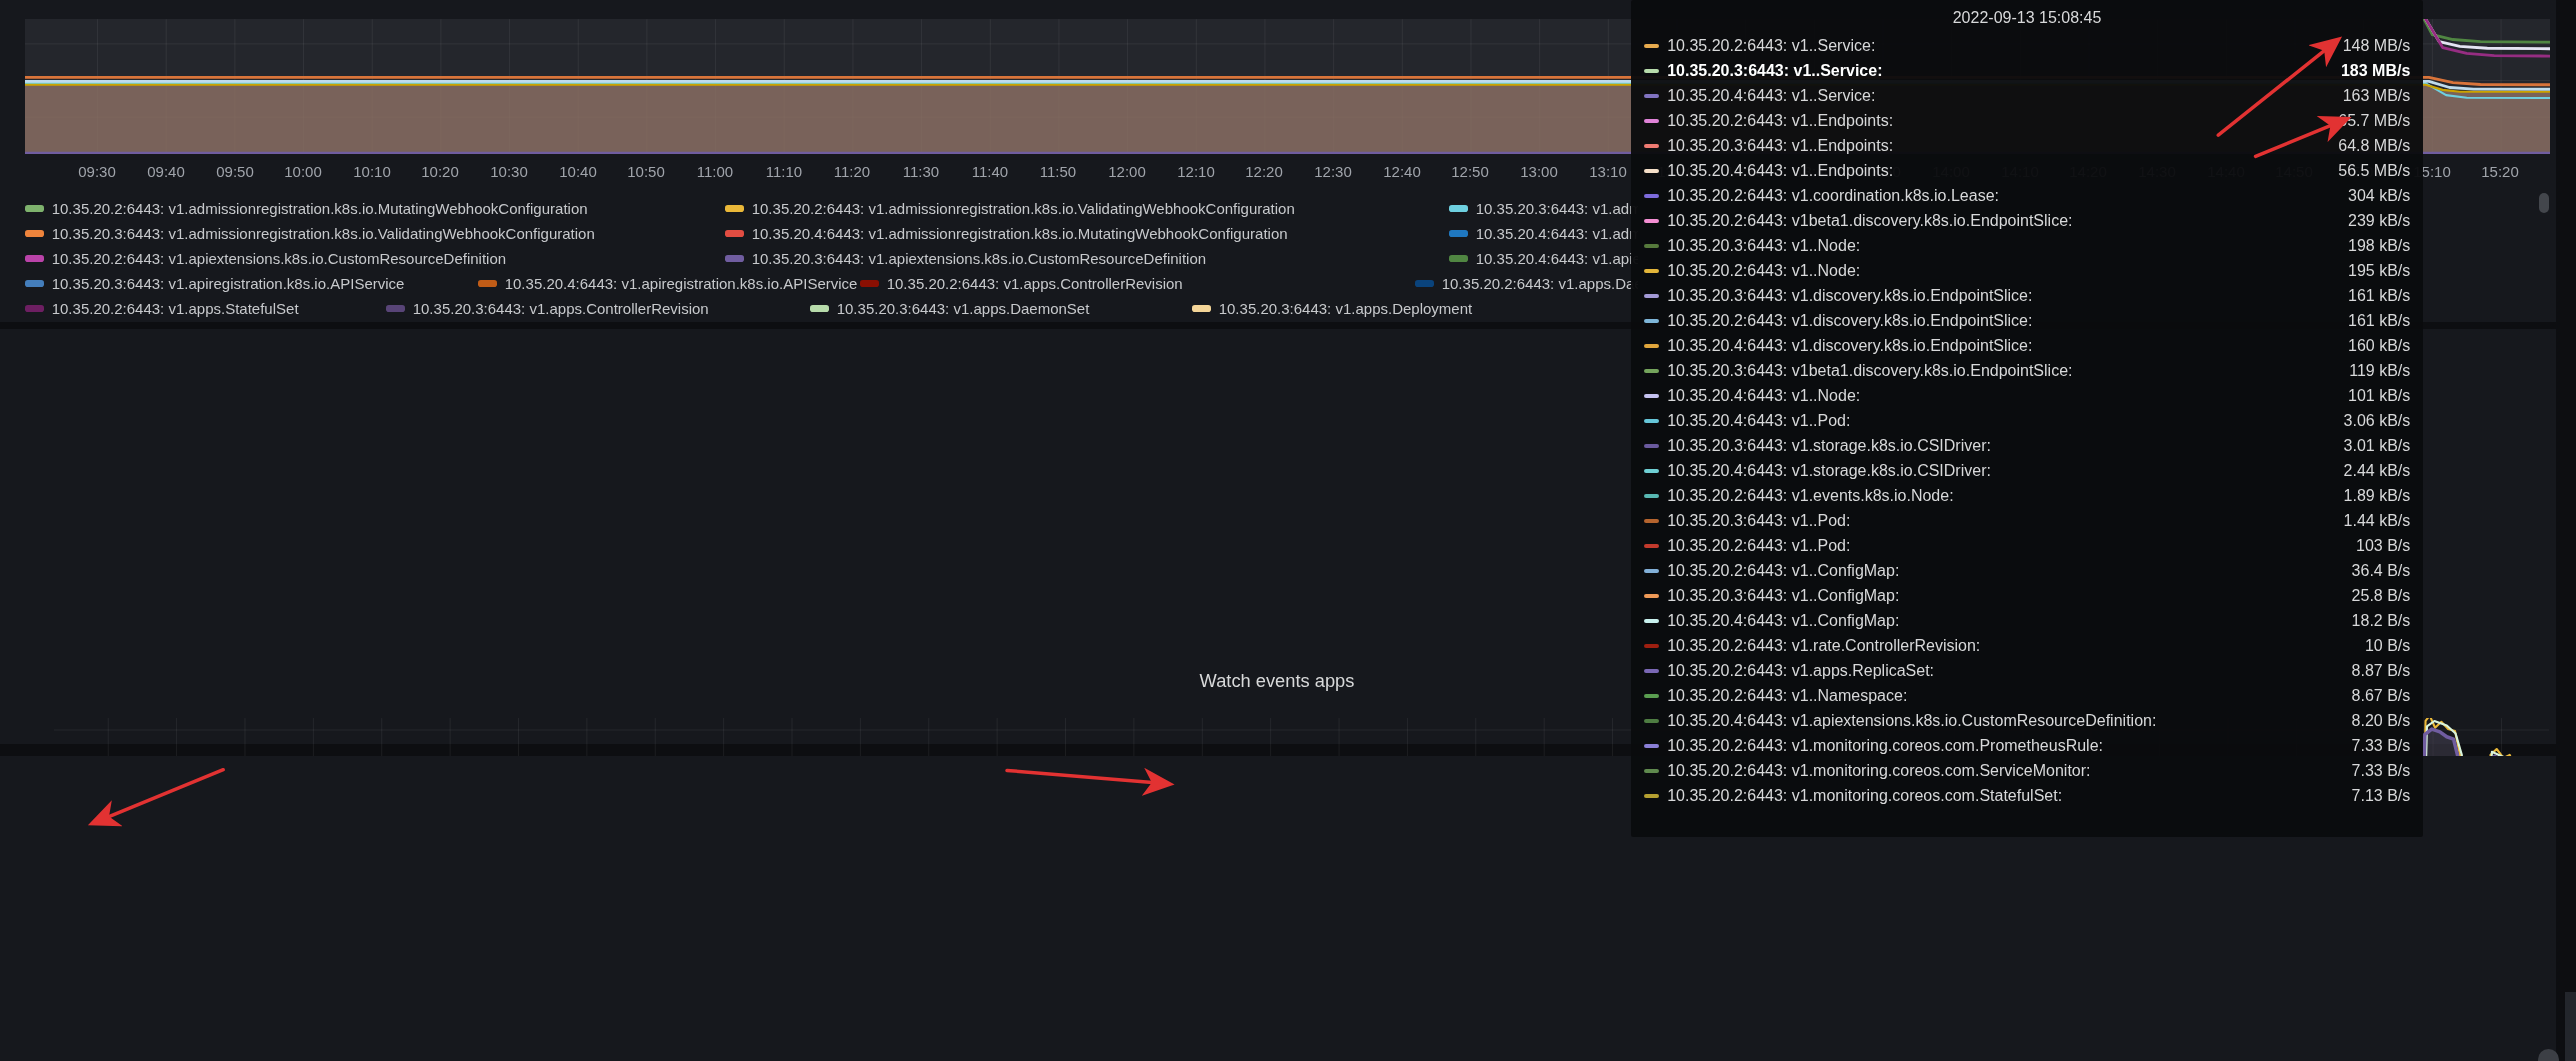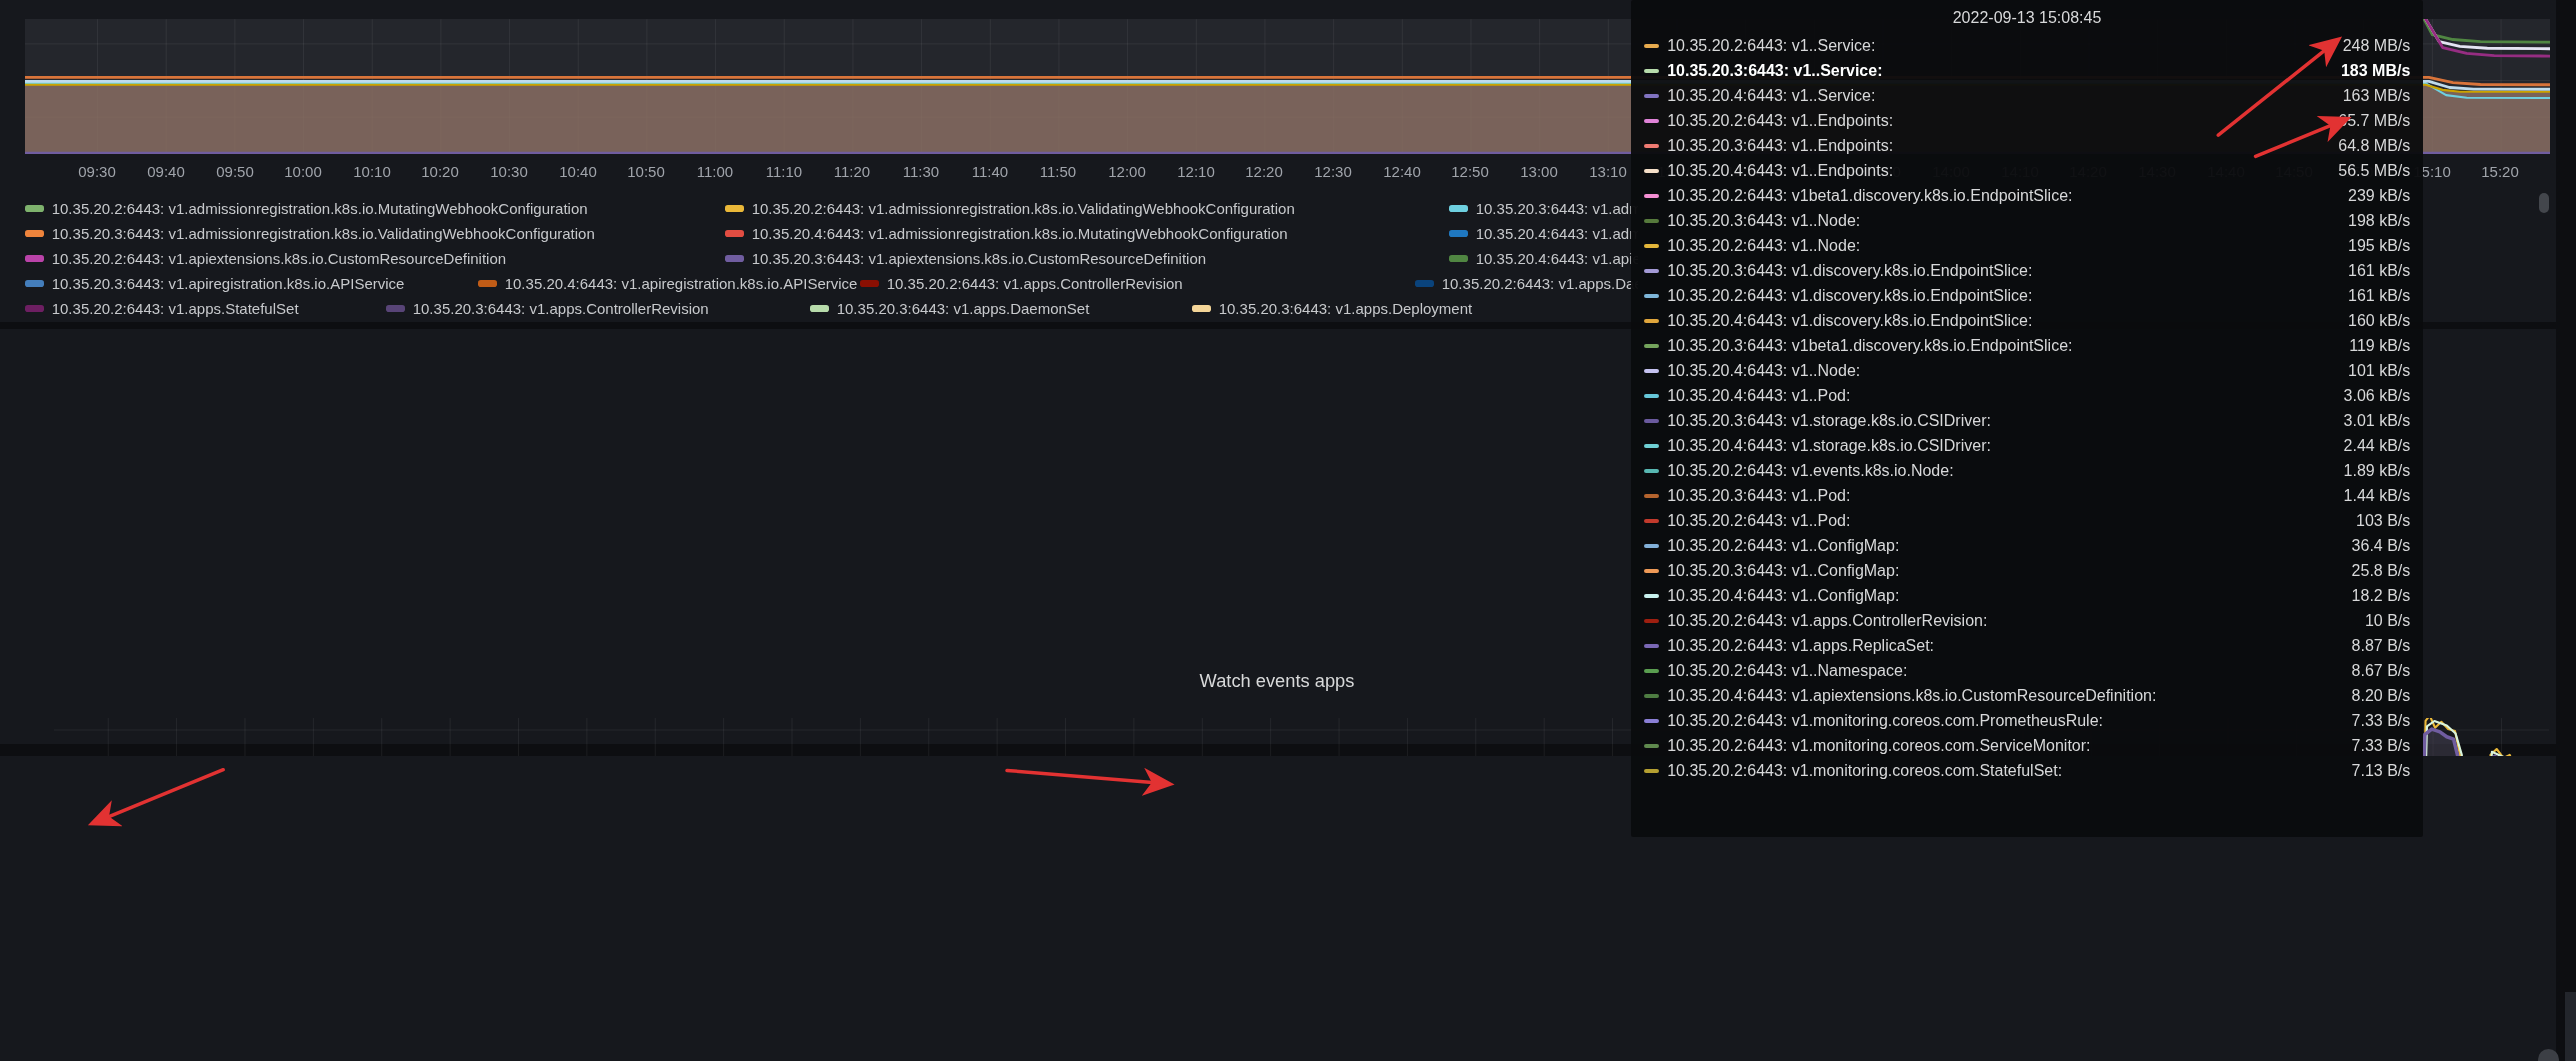--- a/index.html
+++ b/index.html
@@ -405,21 +405,21 @@
     <div id="xlab2" style="position: absolute; left: 0px; top: 0px;"></div>
 
   </section>
 
   <div id="tooltip">
     <div class="tt-head">2022-09-13 15:08:45</div>
     <div id="tt-rows">
         <div class="tt-row">
           <span class="tt-swatch" style="background: rgb(232, 171, 78);"></span>
           <span class="tt-label">10.35.20.2:6443: v1..Service:</span>
-          <span class="tt-val">248 MB/s</span>
+          <span class="tt-val">148 MB/s</span>
         </div>
         <div class="tt-row bold">
           <span class="tt-swatch" style="background: rgb(183, 219, 171);"></span>
           <span class="tt-label">10.35.20.3:6443: v1..Service:</span>
           <span class="tt-val">183 MB/s</span>
         </div>
         <div class="tt-row">
           <span class="tt-swatch" style="background: rgb(129, 115, 193);"></span>
           <span class="tt-label">10.35.20.4:6443: v1..Service:</span>
           <span class="tt-val">163 MB/s</span>
@@ -433,20 +433,25 @@
           <span class="tt-swatch" style="background: rgb(239, 123, 114);"></span>
           <span class="tt-label">10.35.20.3:6443: v1..Endpoints:</span>
           <span class="tt-val">64.8 MB/s</span>
         </div>
         <div class="tt-row">
           <span class="tt-swatch" style="background: rgb(245, 223, 200);"></span>
           <span class="tt-label">10.35.20.4:6443: v1..Endpoints:</span>
           <span class="tt-val">56.5 MB/s</span>
         </div>
         <div class="tt-row">
+          <span class="tt-swatch" style="background: rgb(125, 107, 219);"></span>
+          <span class="tt-label">10.35.20.2:6443: v1.coordination.k8s.io.Lease:</span>
+          <span class="tt-val">304 kB/s</span>
+        </div>
+        <div class="tt-row">
           <span class="tt-swatch" style="background: rgb(244, 143, 211);"></span>
           <span class="tt-label">10.35.20.2:6443: v1beta1.discovery.k8s.io.EndpointSlice:</span>
           <span class="tt-val">239 kB/s</span>
         </div>
         <div class="tt-row">
           <span class="tt-swatch" style="background: rgb(86, 122, 60);"></span>
           <span class="tt-label">10.35.20.3:6443: v1..Node:</span>
           <span class="tt-val">198 kB/s</span>
         </div>
         <div class="tt-row">
@@ -519,21 +524,21 @@
           <span class="tt-label">10.35.20.3:6443: v1..ConfigMap:</span>
           <span class="tt-val">25.8 B/s</span>
         </div>
         <div class="tt-row">
           <span class="tt-swatch" style="background: rgb(201, 242, 239);"></span>
           <span class="tt-label">10.35.20.4:6443: v1..ConfigMap:</span>
           <span class="tt-val">18.2 B/s</span>
         </div>
         <div class="tt-row">
           <span class="tt-swatch" style="background: rgb(158, 31, 16);"></span>
-          <span class="tt-label">10.35.20.2:6443: v1.apps.ControllerRevision:</span>
+          <span class="tt-label">10.35.20.2:6443: v1.rate.ControllerRevision:</span>
           <span class="tt-val">10 B/s</span>
         </div>
         <div class="tt-row">
           <span class="tt-swatch" style="background: rgb(122, 104, 181);"></span>
           <span class="tt-label">10.35.20.2:6443: v1.apps.ReplicaSet:</span>
           <span class="tt-val">8.87 B/s</span>
         </div>
         <div class="tt-row">
           <span class="tt-swatch" style="background: rgb(90, 158, 80);"></span>
           <span class="tt-label">10.35.20.2:6443: v1..Namespace:</span>

